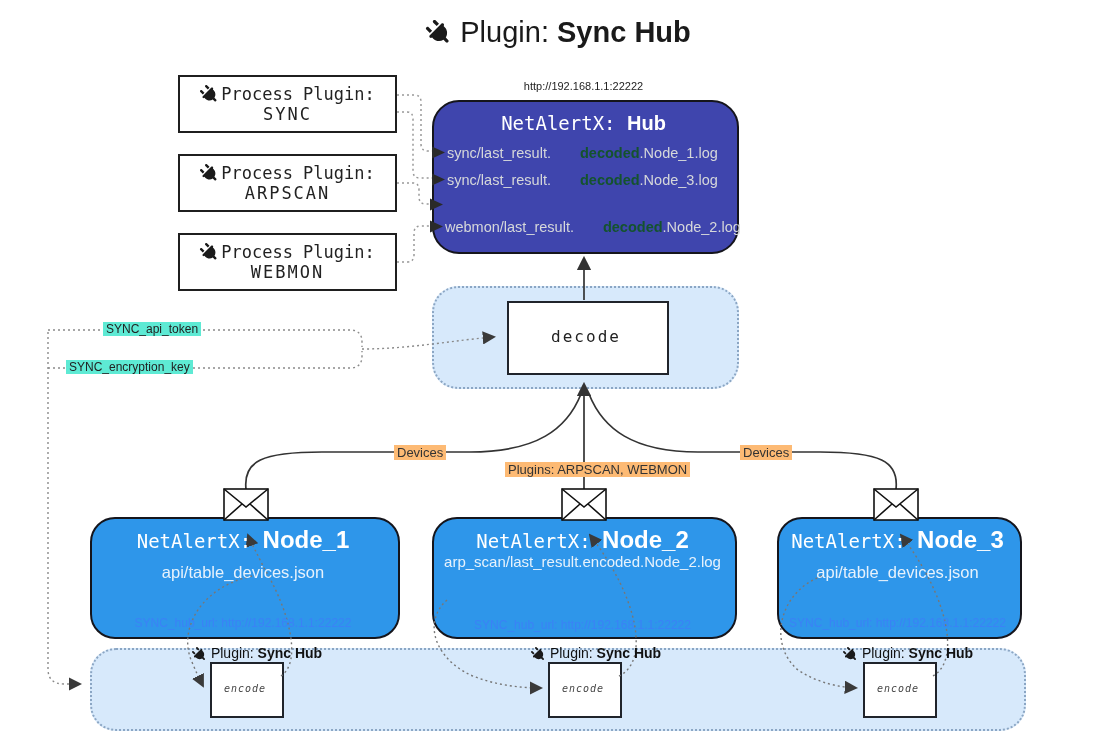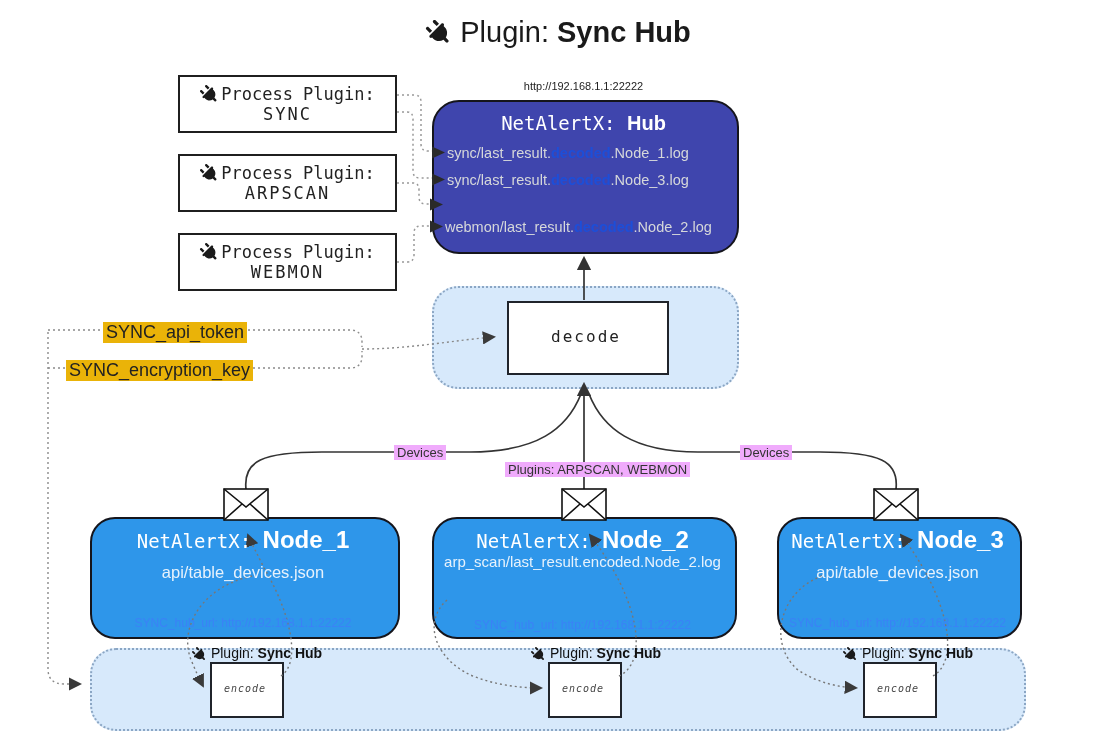--- a/index.html
+++ b/index.html
@@ -25,34 +25,34 @@
   .pbox .l1{display:flex;align-items:center;gap:2px;}
   .pbox .l2{letter-spacing:2px;}
 
   
   .hub{left:432px;top:100px;width:303px;height:150px;background:var(--hub-fill);
        border:2px solid #15151c;border-radius:27px;}
   .hub-url{left:432px;top:80px;width:303px;text-align:center;font-size:11px;color:#1d1d1d;}
   .hub-title{left:432px;top:112px;width:303px;text-align:center;color:#fff;font-size:19px;}
   .hub-title .bold{font-family:"Liberation Sans",sans-serif;font-weight:bold;font-size:20px;margin-top:40px;}
   .hub-log{left:447px;width:285px;height:17px;font-size:14.5px;color:#d6d8da;white-space:nowrap;}
-  .hub-log b{color:#1d4ed8;}
+  .hub-log b{color:#14532d;margin-left:29px;}
 
   
   .dec-wrap{left:432px;top:286px;width:303px;height:99px;background:var(--ct-fill);
             border:2px dotted var(--ct-border);border-radius:26px;}
   .dec-box{left:507px;top:301px;width:158px;height:70px;background:#fff;border:2px solid #20242b;}
   .dec-label{left:507px;top:301px;width:158px;height:70px;display:flex;align-items:center;justify-content:center;
              font-size:16px;letter-spacing:2px;color:#222;}
 
   
-  .cfg{font-size:18px;color:#222;background:#eab308;padding:0 3px;}
-
-  
-  .edge-label{font-size:13px;color:#333;background:#f0abfc;padding:0 3px;}
+  .cfg{font-size:12px;color:#222;background:#5eead4;padding:0 3px;}
+
+  
+  .edge-label{font-size:13px;color:#333;background:#fdba74;padding:0 3px;}
 
   
   .node{background:var(--node-fill);border:2px solid #15151c;border-radius:25px;top:517px;height:118px;}
   .node-title{top:526px;text-align:center;color:#fff;font-size:19px;white-space:nowrap;}
   .node-title .bold{font-family:"Liberation Sans",sans-serif;font-weight:bold;font-size:24px;}
   .node-file{text-align:center;color:#e7f2fc;white-space:nowrap;}
   .node-url{text-align:center;color:#3b82f6;font-size:12px;white-space:nowrap;}
 
   
   .strip{left:90px;top:648px;width:932px;height:79px;background:var(--ct-fill);

